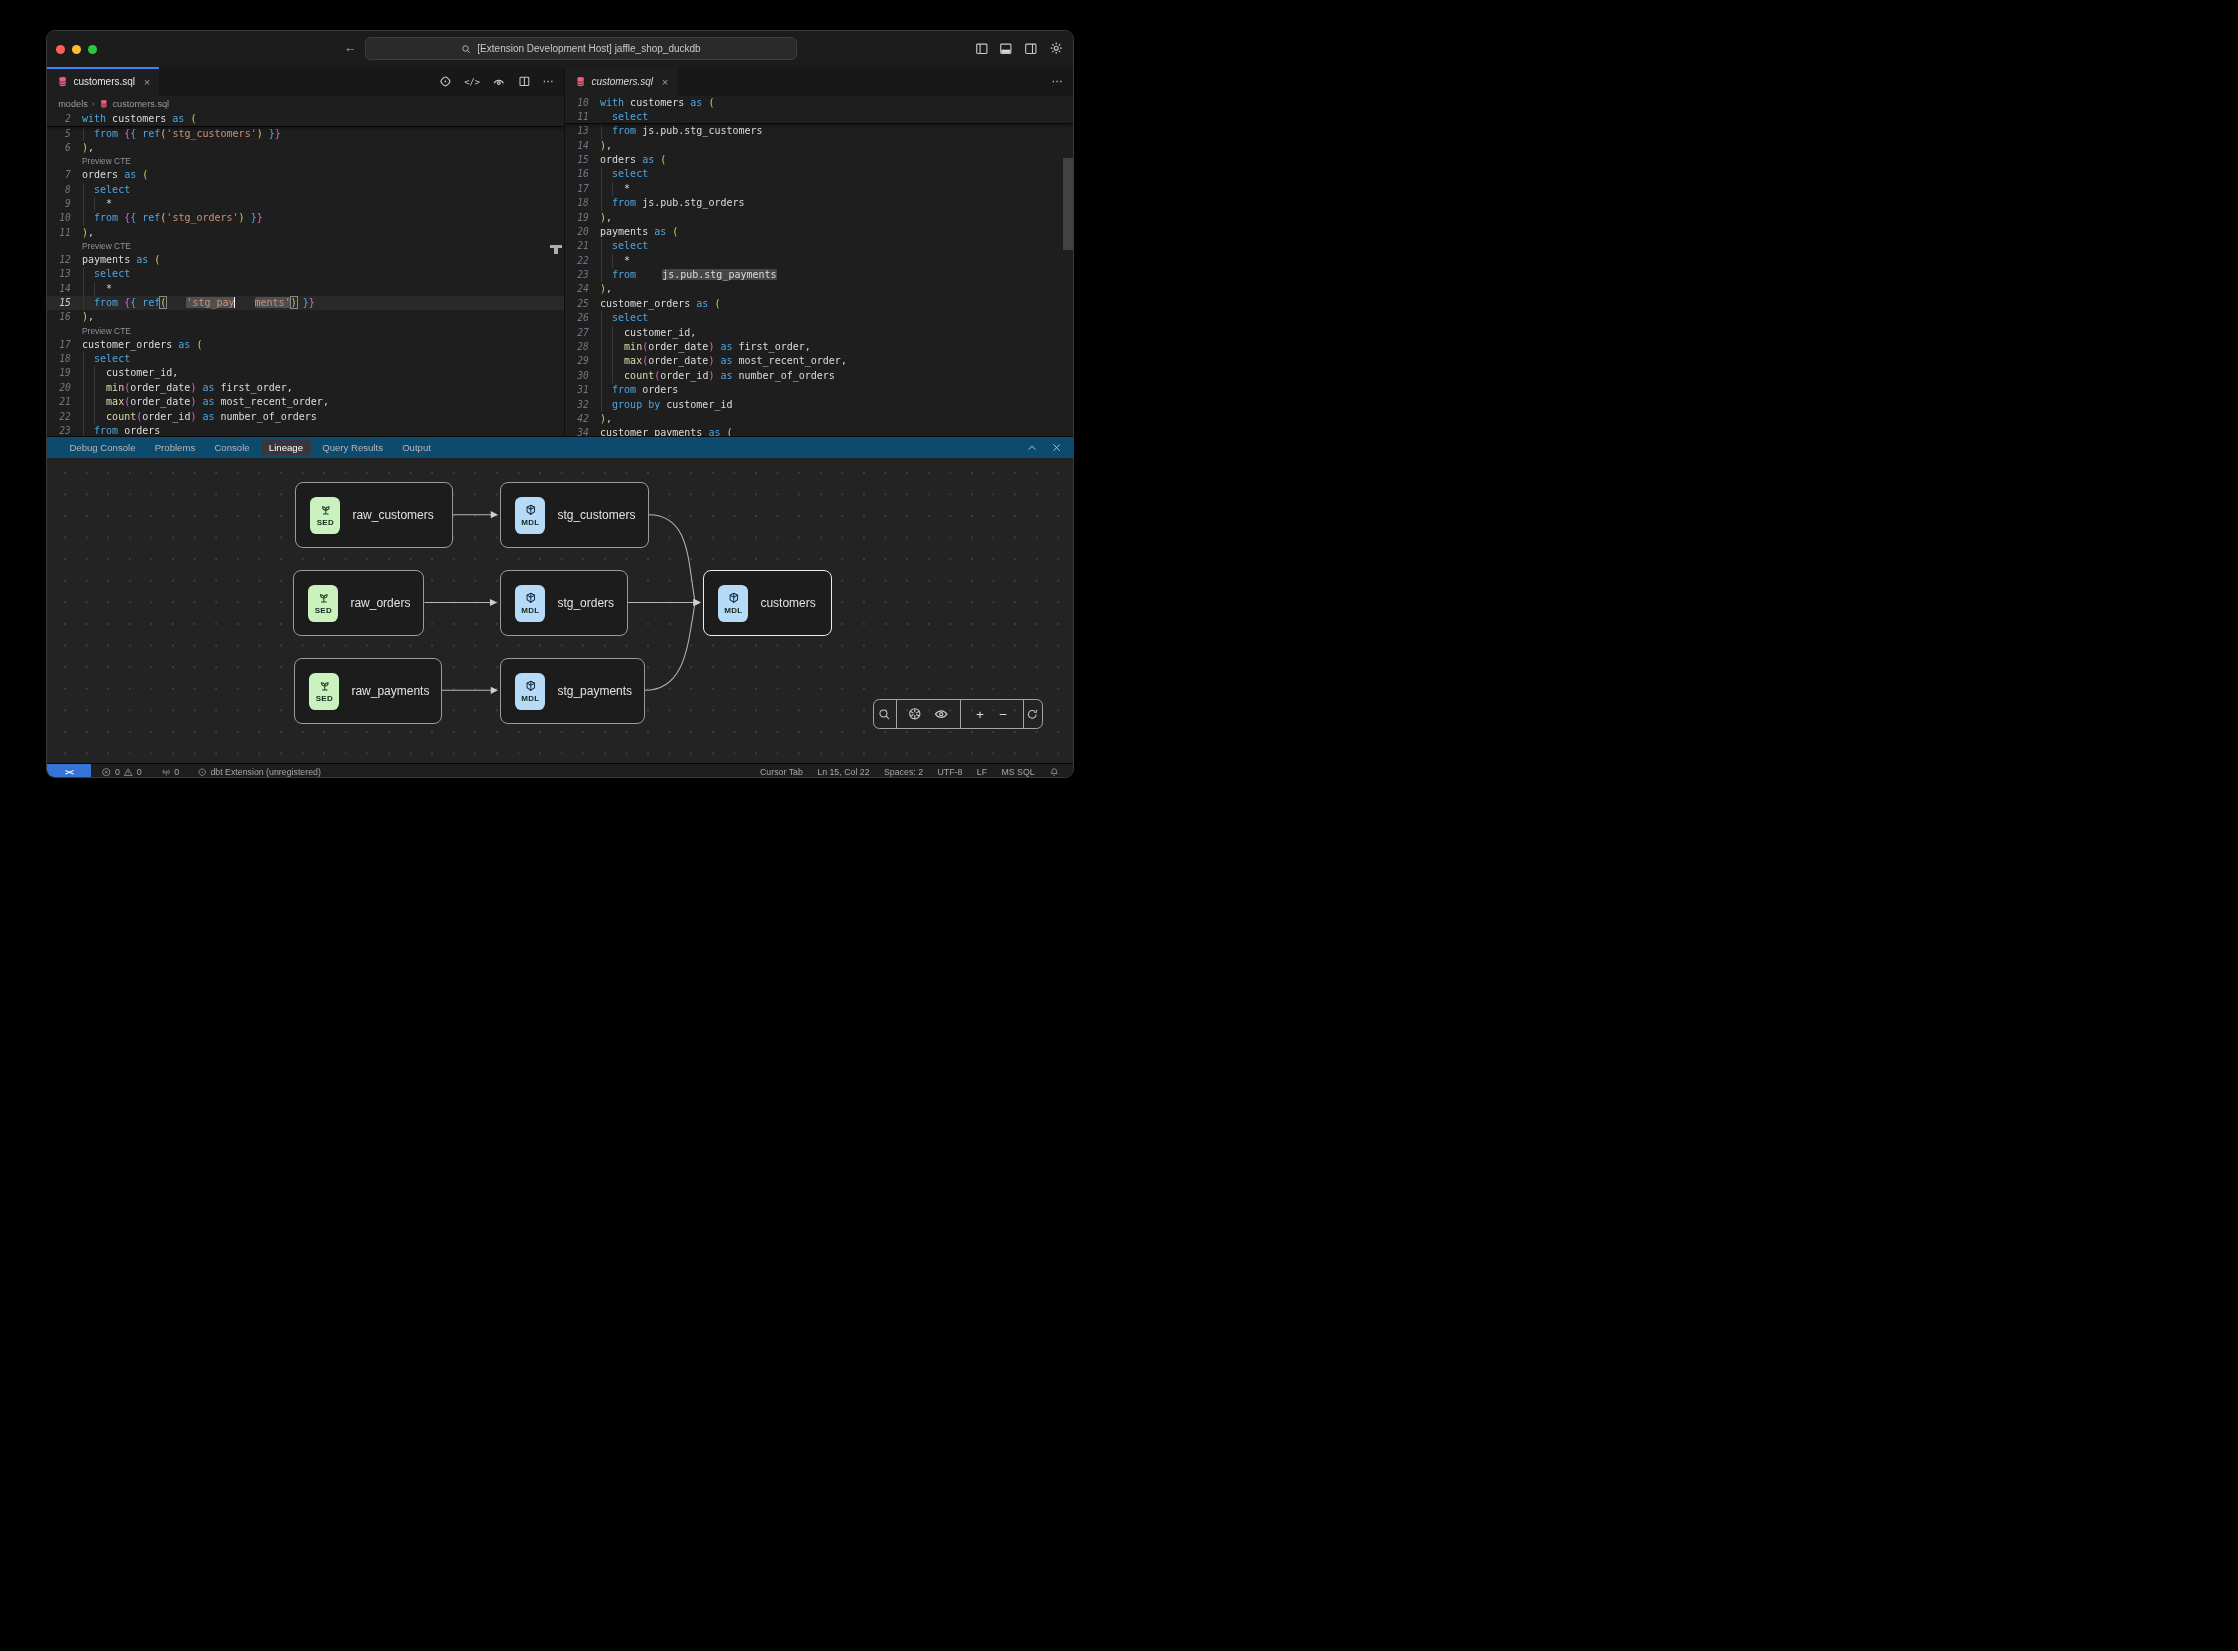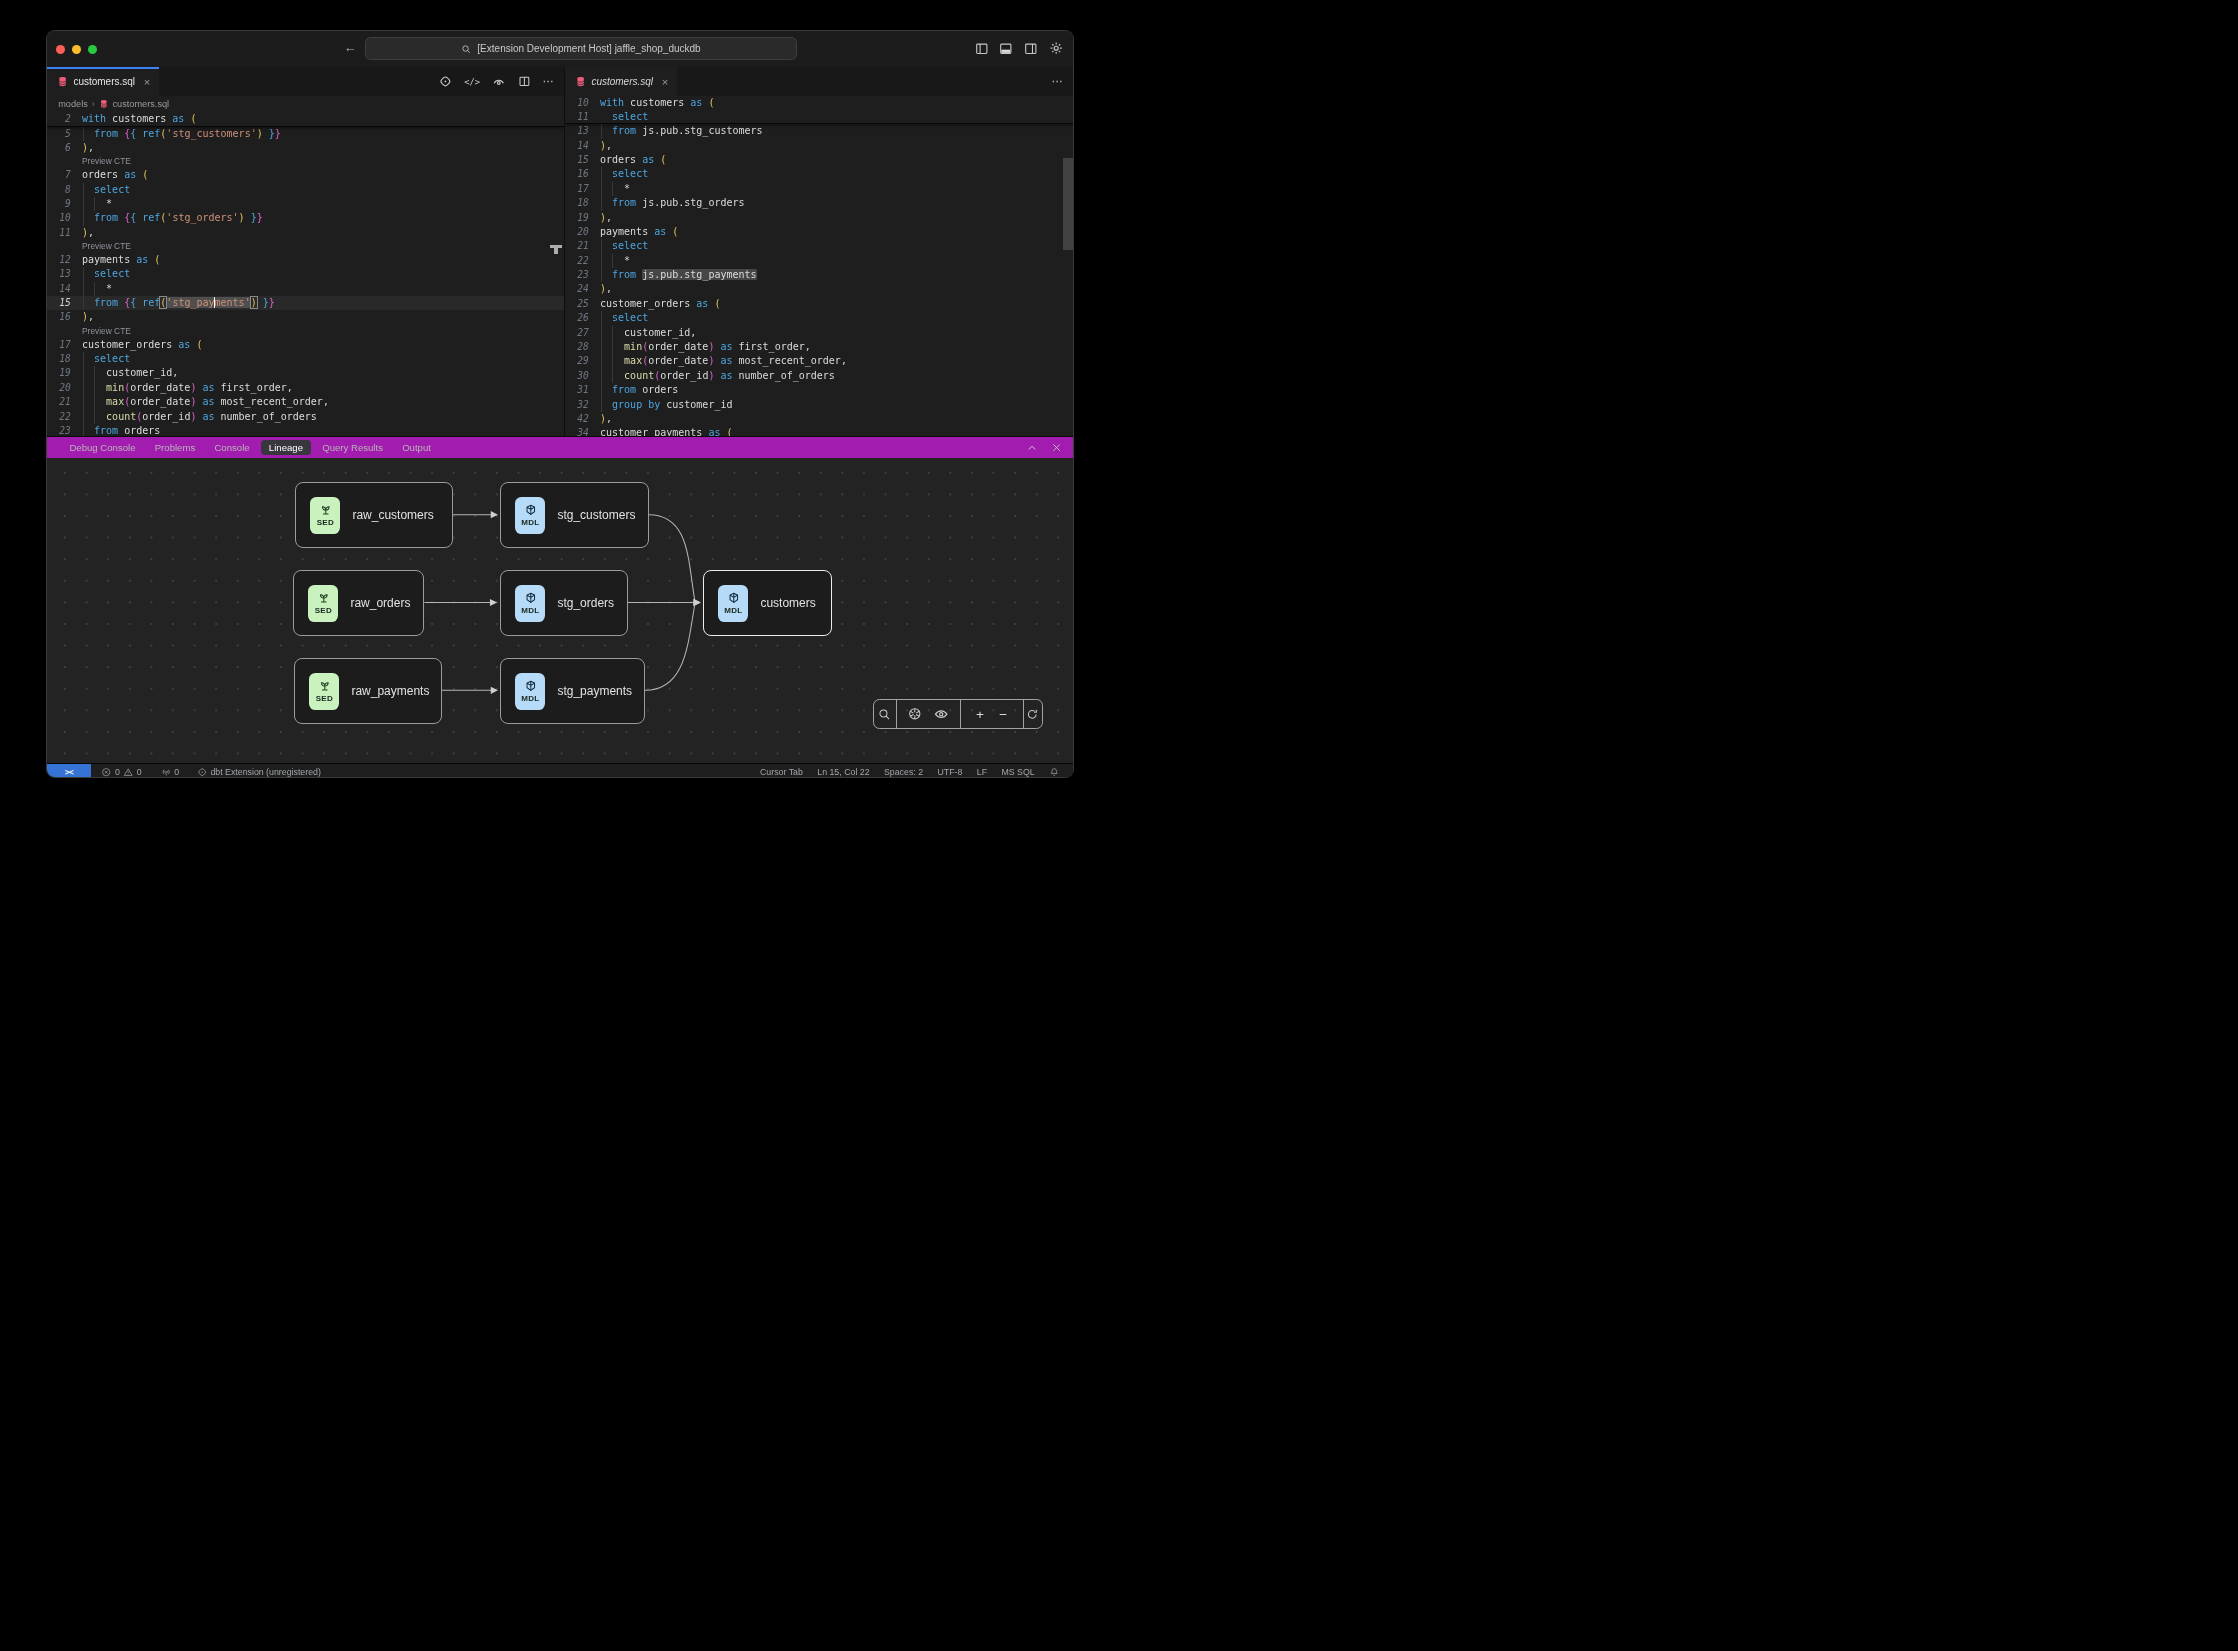--- a/index.html
+++ b/index.html
@@ -43,29 +43,29 @@
   .ln { flex:none; width:35px; padding-right:11.2px; text-align:right; color:#6e7681; font-size:9.6px;font-style:italic; }
   .crow.cur .ln { color:#d2d2d2; }
   .ctext { position:relative; flex:1; }
   .lensrow { display:flex; height:12.8px; line-height:12.8px; }
   .lensrow .lens { font-family:"Liberation Sans",sans-serif; font-size:8.4px; color:#8f949b; }
   .guide { position:absolute; top:0; bottom:0; border-left:0.8px solid #383838; }
   .tk.d { color:#d4d4d4; } .tk.w { color:#d4d4d4; }
   .tk.k { color:#4da6e0; } .tk.i { color:#dcdcdc; }
   .tk.y { color:#e3c55b; } .tk.p { color:#d963c8; }
   .tk.s { color:#ce9178; } .tk.f { color:#dcdcaa; }
-  .tk.sel { background:rgba(255,255,255,.18); border-radius:1.6px; }
+  .tk.sel { background:rgba(255,255,255,.18); border-radius:1.6px;margin-left:20px; }
   .tk.box { outline:0.8px solid #8a8a8a; outline-offset:-0.8px; }
   .cursor { display:inline-block; width:1.2px; height:11.2px; background:#fff; vertical-align:-1.6px; margin:0 -0.6px; }
   .thandle { position:absolute; right:1.6px; top:133px; width:12.8px; z-index:4; }
   .thandle .bar { width:12.8px; height:3.2px; background:#adadad; }
   .thandle .stem { width:3.2px; height:5.6px; background:#adadad; margin:0 auto; }
   .vthumb { position:absolute; right:0; top:62px; width:9.6px; height:92px; background:#424242; z-index:4; }
   
-  .panel { flex:none; height:326px; display:flex; flex-direction:column; background:#a21caf; }
+  .panel { flex:none; height:326px; display:flex; flex-direction:column; background:#0c4a6e; }
   .phead { height:21px; display:flex; align-items:center; padding:0 11.2px 0 14.4px; gap:3.2px; flex:none; }
   .ptab { font-size:9.6px; color:#b6b6b6; padding:2.4px 8px; border-radius:4px; }
   .ptab.active { background:#37373d; color:#fff; }
   .pactions { margin-left:auto; display:flex; gap:12.8px; align-items:center; color:#cfcfcf; }
   .canvas { position:relative; flex:1; background:#232323;
             background-image:radial-gradient(#3e3e3e 0.9px, transparent 1px);
             background-size:21.6px 21.6px; background-position:7.2px 4px; overflow:hidden; }
   .edges { position:absolute; inset:0; }
   .node { position:absolute; background:#1c1c1c; border:1px solid #9b9b9b; border-radius:8px;
           display:flex; align-items:center; gap:12px; padding-left:14.4px; }

